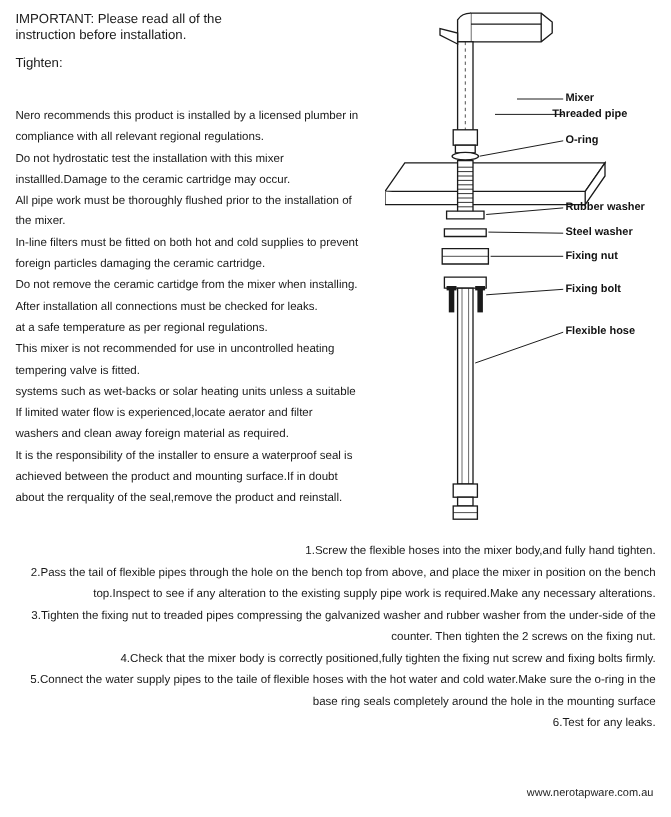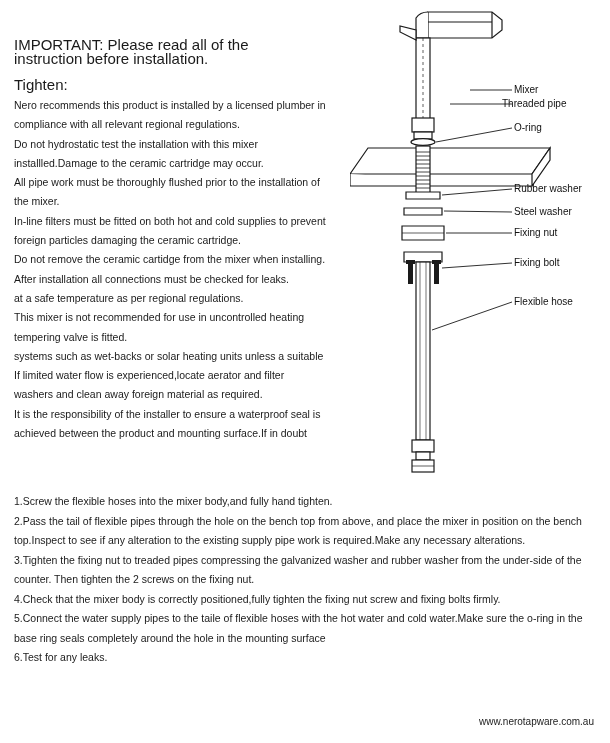--- a/index.html
+++ b/index.html
@@ -18,23 +18,23 @@
   .page {
     position: relative;
     width: 610px;
     height: 743px;
   }
 
   
   .intro {
     position: absolute;
     left: 14px;
-    top: 38px;
+    top: 10px;
     width: 330px;
-    font-size: 15px;
+    font-size: 12px;
     line-height: 14px;
   }
   .intro .line {
     white-space: pre-wrap;
   }
   .intro .gap {
     height: 12px;
   }
   .body-list {
     position: absolute;
@@ -50,20 +50,21 @@
   }
 
   
   .steps {
     position: absolute;
     left: 14px;
     top: 492px;
     width: 582px;
     font-size: 10.5px;
     line-height: 19.5px;
+    text-align: right;
   }
   .steps .step {
     margin: 0;
   }
 
   
   .footer {
     position: absolute;
     right: 16px;
     bottom: 16px;
@@ -77,20 +78,21 @@
     left: 350px;
     top: 0px;
     width: 260px;
     height: 490px;
   }
   .callout-label {
     position: absolute;
     font-size: 10px;
     color: #111;
     white-space: nowrap;
+    font-weight: bold;
   }
 
   
 </style>
 </head>
 <body>
 
 <div class="page">
 
   <div class="intro">
@@ -112,20 +114,21 @@
     <p class="para">Do not remove the ceramic cartidge from the mixer when installing.</p>
     <p class="para">After installation all connections must be checked for leaks.</p>
     <p class="para">at a safe temperature as per regional regulations.</p>
     <p class="para">This mixer is not recommended for use in uncontrolled heating</p>
     <p class="para">tempering valve is fitted.</p>
     <p class="para">systems such as wet-backs or solar heating units unless a suitable</p>
     <p class="para">If limited water flow is experienced,locate aerator and filter</p>
     <p class="para">washers and clean away foreign material as required.</p>
     <p class="para">It is the responsibility of the installer to ensure a waterproof seal is</p>
     <p class="para">achieved between the product and mounting surface.If in doubt</p>
+    <p class="para">about the rerquality of the seal,remove the product and reinstall.</p>
   </div>
 
   <div class="diagram">
     <svg width="260" height="490" viewBox="0 0 260 490">
       <g fill="none" stroke="#1a1a1a" stroke-width="1.2">
 
         <path d="M78 12 L142 12 L152 20 L152 30 L142 38 L78 38 Z" fill="#ffffff"></path>
         <line x1="78" y1="22" x2="142" y2="22"></line>
         <path d="M142 12 L142 38"></path>
 

